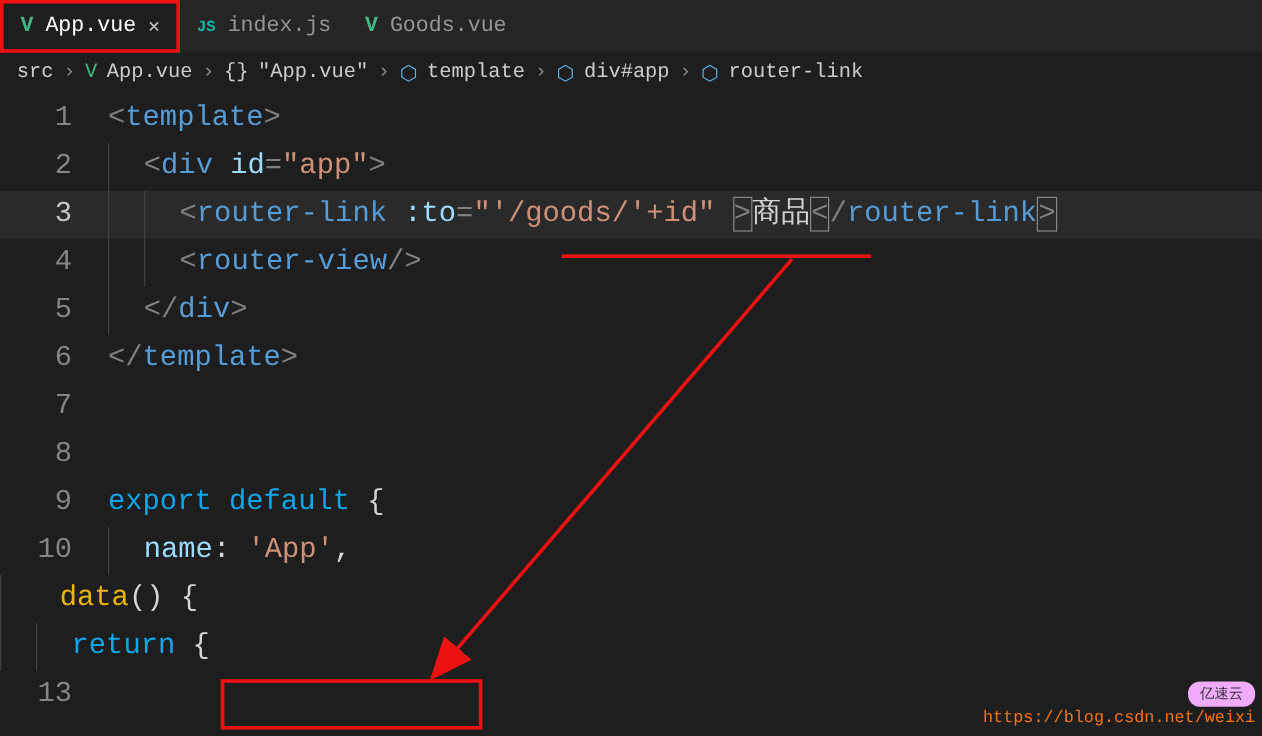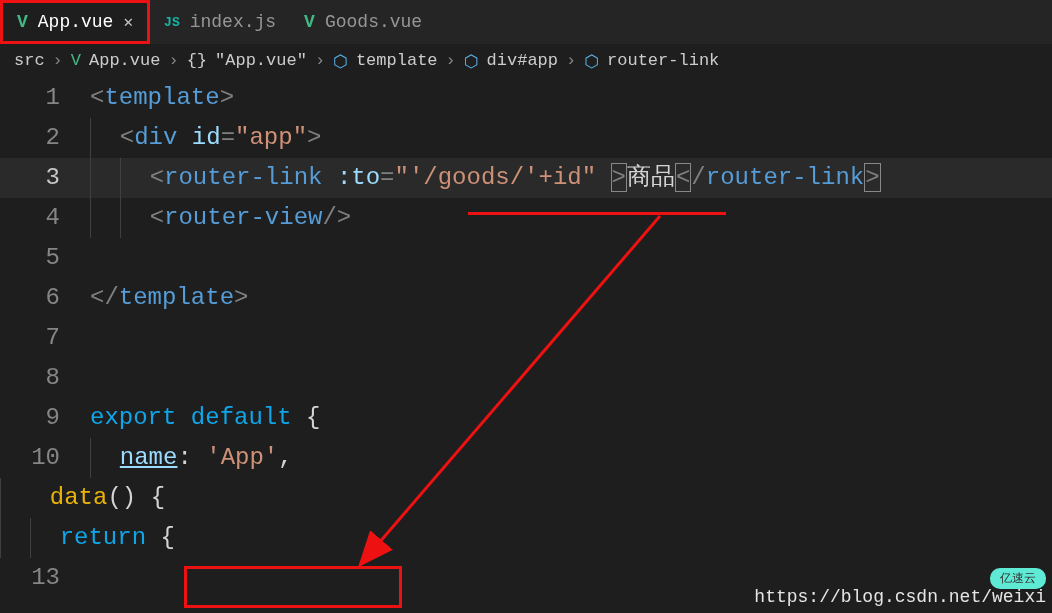--- a/index.html
+++ b/index.html
@@ -61,21 +61,21 @@
       user-select: none;
     }
     .line.current .gutter { color: #c6c6c6; }
     .line.current { background: #2a2a2a; }
     .code { white-space: pre; }
     .code .punc { color: #808080; }
     .code .tag { color: #569cd6; }
     .code .attr { color: #9cdcfe; }
     .code .str { color: #ce9178; }
     .code .kw { color: #0ea5e9; }
-    .code .var { color: #9cdcfe; text-decoration: underline; }
+    .code .var { color: #9cdcfe; }
     .code .fn { color: #eab308; margin-left: 20px; }
     .code .txt { color: #d4d4d4; }
     .code .boxed { border: 1px solid #888; }
     .indent-guide { border-left: 1px solid #404040; display:inline-block; }
     .red-underline {
       position: absolute;
       height: 3px;
       background: #e11;
       left: 468px;
       top: 212px;
@@ -92,28 +92,28 @@
       border: 3px solid #e11;
       left: 184px;
       top: 566px;
       width: 218px;
       height: 42px;
     }
     .watermark {
       position: absolute;
       right: 6px;
       bottom: 6px;
-      color: #e5e5e5;
-      font-size: 18px;
+      color: #f97316;
+      font-size: 14px;
     }
     .logo-badge {
       position: absolute;
       right: 6px;
       bottom: 24px;
-      background: #5eead4;
+      background: #f0abfc;
       color: #333;
       border-radius: 10px;
       font-size: 12px;
       padding: 2px 10px;
     }
   </style>
 </head>
 <body>
 
 <div class="tabs">
@@ -163,20 +163,21 @@
   <div class="line current">
     <div class="gutter">3</div>
     <div class="code"><span class="indent-guide">  </span><span class="indent-guide">  </span><span class="punc">&lt;</span><span class="tag">router-link</span> <span class="attr">:to</span><span class="punc">=</span><span class="str">"'/goods/'+id"</span> <span class="punc boxed">&gt;</span><span class="txt">商品</span><span class="punc boxed">&lt;</span><span class="punc">/</span><span class="tag">router-link</span><span class="punc boxed">&gt;</span></div>
   </div>
   <div class="line">
     <div class="gutter">4</div>
     <div class="code"><span class="indent-guide">  </span><span class="indent-guide">  </span><span class="punc">&lt;</span><span class="tag">router-view</span><span class="punc">/&gt;</span></div>
   </div>
   <div class="line">
     <div class="gutter">5</div>
+    <div class="code"><span class="indent-guide">  </span><span class="punc">&lt;/</span><span class="tag">div</span><span class="punc">&gt;</span></div>
   </div>
   <div class="line">
     <div class="gutter">6</div>
     <div class="code"><span class="punc">&lt;/</span><span class="tag">template</span><span class="punc">&gt;</span></div>
   </div>
   <div class="line">
     <div class="gutter">7</div>
     <div class="code"></div>
   </div>
   <div class="line">

